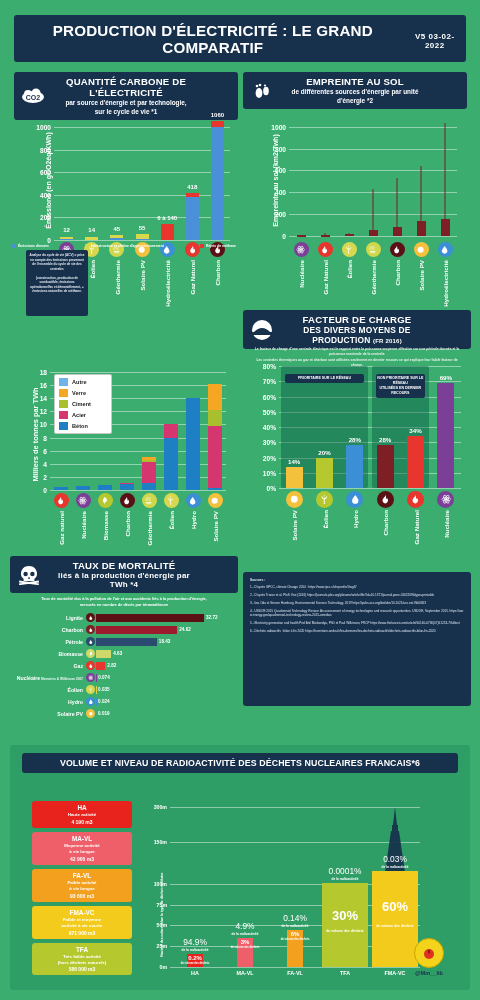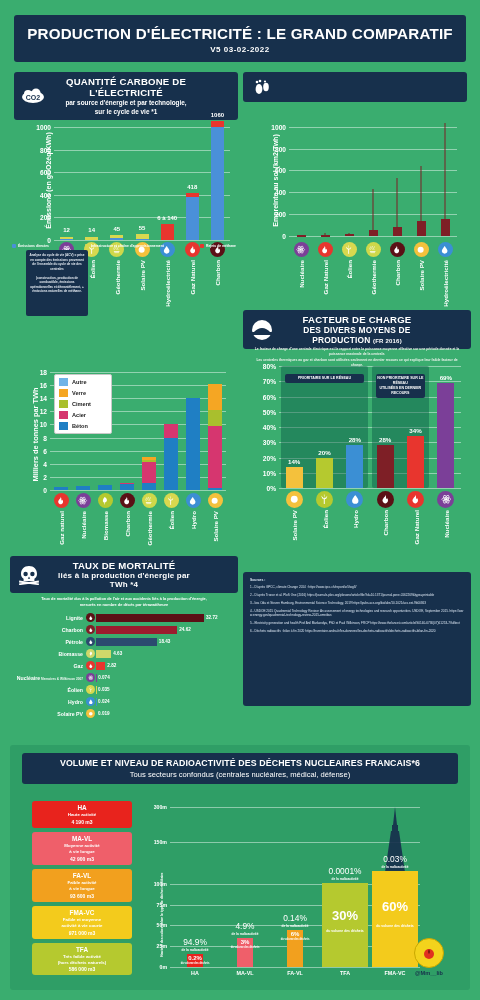--- a/index.html
+++ b/index.html
@@ -6,21 +6,21 @@
   body {
     width:480px; height:1000px; overflow:hidden;
     background:#3aad6f;
     font-family:"Liberation Sans", sans-serif;
     color:#fff;
   }
   .page { position:relative; width:480px; height:1000px; }
   .hdr-bar {
     background:#17304c; border-radius:3px;
     display:flex; align-items:center; justify-content:center;
-    flex-direction:column; text-align:center;
+    flex-direction:row; text-align:center;
   }
   .hdr-title { font-weight:bold; letter-spacing:.2px; }
   .hdr-sub { font-weight:bold; }
 
   
   #main-title {
     position:absolute; left:14px; top:15px; width:452px; height:47px;
     padding:6px 4px 5px;
   }
   #main-title .hdr-title { font-size:15.2px; }
@@ -328,20 +328,24 @@
     <div class="sec-head">
       <span class="sec-icon">
         <svg width="20" height="20" viewBox="0 0 20 20">
             <ellipse cx="7" cy="12" rx="3.4" ry="5" fill="#fff"></ellipse>
             <circle cx="5" cy="5" r="1.3" fill="#fff"></circle>
             <circle cx="8" cy="4" r="1.3" fill="#fff"></circle>
             <ellipse cx="14" cy="10" rx="2.8" ry="4.2" fill="#fff"></ellipse>
             <circle cx="13" cy="4.5" r="1.1" fill="#fff"></circle>
           </svg>
       </span>
+      <span class="sec-head-txt">
+        <span class="t1" style="display:block">EMPREINTE AU SOL</span>
+        <span class="t2" style="display:block">de différentes sources d'énergie par unité d'énergie *2</span>
+      </span>
       <span class="sec-icon"></span>
     </div>
     <div class="ylab" style="left:-14px; top:105px; transform:rotate(-90deg);">Empreinte au sol (km2/Twh)</div>
     <div class="plot" id="c2-plot">
         <div class="gline" style="top: 119.649px;"></div>
         <div class="ytick" style="top: 119.649px;">0</div>
         <div class="gline" style="top: 97.8947px;"></div>
         <div class="ytick" style="top: 97.8947px;">200</div>
         <div class="gline" style="top: 76.1404px;"></div>
         <div class="ytick" style="top: 76.1404px;">400</div>
@@ -845,21 +849,20 @@
         <p>3 - Iwa Oda et Steven Hamburg, Environmental Science Technology, 2019 https://pubs.acs.org/doi/abs/10.1021/acs.est.9b00363</p>
         <p>4 - USDOE 2015 Quadrennial Technology Review: An assessment of energy technologies and research opportunities. USDOE, September 2015. https://www.energy.gov/quadrennial-technology-review-2015-omnibus</p>
         <p>5 - Electricity generation and health Prof Anil Markandya, PhD et Paul Wilkinson, FRCP https://www.thelancet.com/article/S0140-6736(07)61253-7/fulltext</p>
         <p>6 - Déchets radioactifs : bilan à fin 2020 https://inventaire.andra.fr/les-donnees/les-dechets-radioactifs/dechets-radioactifs-bilan-fin-2020</p>
       </div>
   </div>
 
   <div class="sec" id="sec-waste">
     <div id="w-head">
       <div class="t1">VOLUME ET NIVEAU DE RADIOACTIVITÉ DES DÉCHETS NUCLEAIRES FRANCAIS*6</div>
-      <div class="t2">Tous secteurs confondus (centrales nucléaires, médical, défense)</div>
     </div>
     <div id="w-cards">
         <div class="w-card" style="background: rgb(232, 35, 29); color: rgb(255, 255, 255);">
           <div class="k">HA</div>
           <div class="d" style="white-space: pre-line;">Haute activité</div>
           <div class="v">4 190 m3</div>
         </div>
         <div class="w-card" style="background: rgb(239, 95, 106); color: rgb(255, 255, 255);">
           <div class="k">MA-VL</div>
           <div class="d" style="white-space: pre-line;">Moyenne activité

